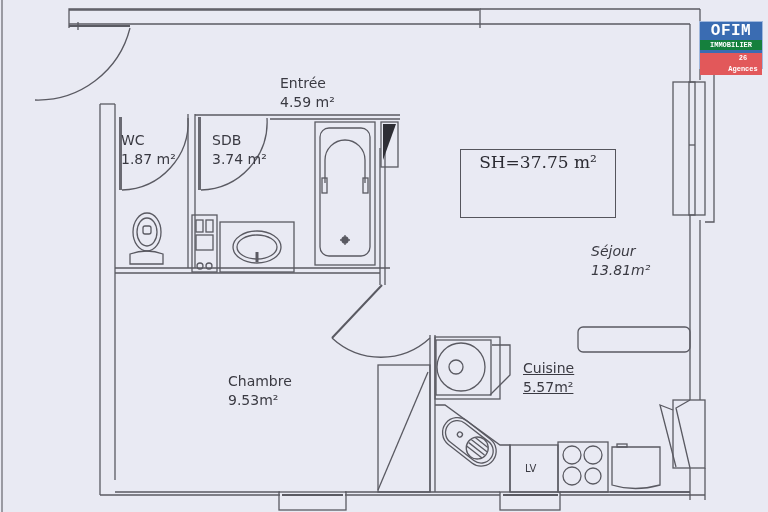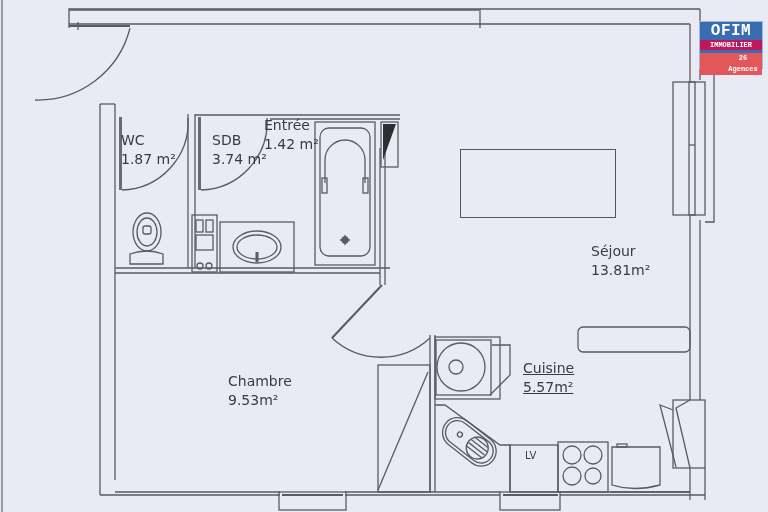--- a/index.html
+++ b/index.html
@@ -4,23 +4,23 @@
 <style>
   html,body{margin:0;padding:0;}
   body{width:768px;height:512px;overflow:hidden;background:#e9eaf3;position:relative;font-family:"DejaVu Sans",sans-serif;}
   #plan{position:absolute;left:0;top:0;width:768px;height:512px;}
   .lbl{position:absolute;color:#3a3a42;font-size:14px;line-height:19px;white-space:pre;}
   .summary{position:absolute;left:460px;top:149px;width:154px;height:67px;border:1px solid #55555c;text-align:center;font-family:"DejaVu Serif",serif;color:#2c2c33;}
   .summary .t{font-size:19px;line-height:26px;margin-top:5px;}
   .summary .s{font-size:17px;line-height:24px;}
   .logo{position:absolute;left:699px;top:21px;width:62px;height:46px;background:#3a6cb2;border:1px solid #9fb7dd;color:#fff;font-family:Liberation Mono, monospace;text-align:center;}
   .logo .a{font-size:16px;font-weight:bold;line-height:17px;margin-top:1px;letter-spacing:0.5px;}
-  .logo .b{font-size:7px;font-weight:bold;line-height:10px;background:#be185d;}
+  .logo .b{font-size:7px;font-weight:bold;line-height:10px;background:#15803d;}
   .logo .c{font-size:7px;font-weight:bold;line-height:11px;background:#e2585a;margin-top:3px;padding-left:24px;}
-  .lv{position:absolute;left:525px;top:450px;font-size:10px;color:#3a3a42;}
+  .lv{position:absolute;left:525px;top:463px;font-size:10px;color:#3a3a42;}
 </style>
 </head>
 <body>
 
 <svg id="plan" viewBox="0 0 768 512" xmlns="http://www.w3.org/2000/svg" fill="none" stroke="#5a5a62" stroke-width="1.3">
 
   <line x1="2" y1="0" x2="2" y2="512" stroke="#9a9aa2" stroke-width="2"></line>
 
   <g>
 
@@ -178,29 +178,30 @@
       <line x1="470" y1="437" x2="490" y2="437"></line>
       <line x1="470" y1="441" x2="490" y2="441"></line>
       <line x1="470" y1="445" x2="490" y2="445"></line>
       <circle cx="458" cy="440" r="2.5"></circle>
     </g>
   </g>
 
   <rect x="578" y="327" width="112" height="25" rx="5"></rect>
 </svg>
 
-<div class="lbl" style="left:264px;top:74px;margin-top:42px;"><span>Entrée</span><br><span>1.42 m²</span></div>
+<div class="lbl" style="left:280px;top:74px;"><span>Entrée</span><br><span>4.59 m²</span></div>
 <div class="lbl" style="left:121px;top:131px;"><span>WC</span><br><span>1.87 m²</span></div>
 <div class="lbl" style="left:212px;top:131px;"><span>SDB</span><br><span>3.74 m²</span></div>
-<div class="lbl" style="left:591px;top:242px;"><span>Séjour</span><br><span>13.81m²</span></div>
+<div class="lbl" style="left:591px;top:242px;font-style:italic;"><span>Séjour</span><br><span>13.81m²</span></div>
 <div class="lbl" style="left:228px;top:372px;"><span>Chambre</span><br><span>9.53m²</span></div>
 <div class="lbl" style="left:523px;top:359px;text-decoration:underline;"><span>Cuisine</span><br><span>5.57m²</span></div>
 
 <div class="lv">LV</div>
 
 <div class="summary">
+  <div class="s">SH=37.75 m²</div>
 </div>
 
 <div class="logo">
   <div class="a">OFIM</div>
   <div class="b">IMMOBILIER</div>
   <div class="c">26 Agences</div>
 </div>
 
 </body></html>

